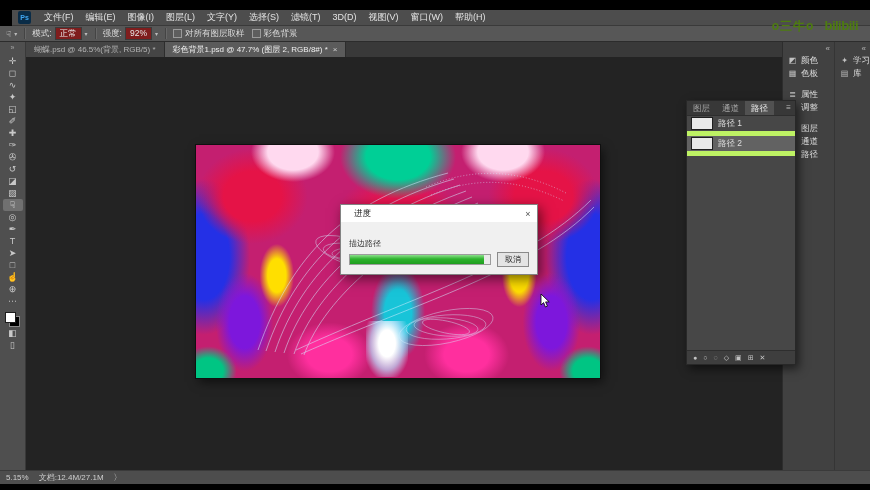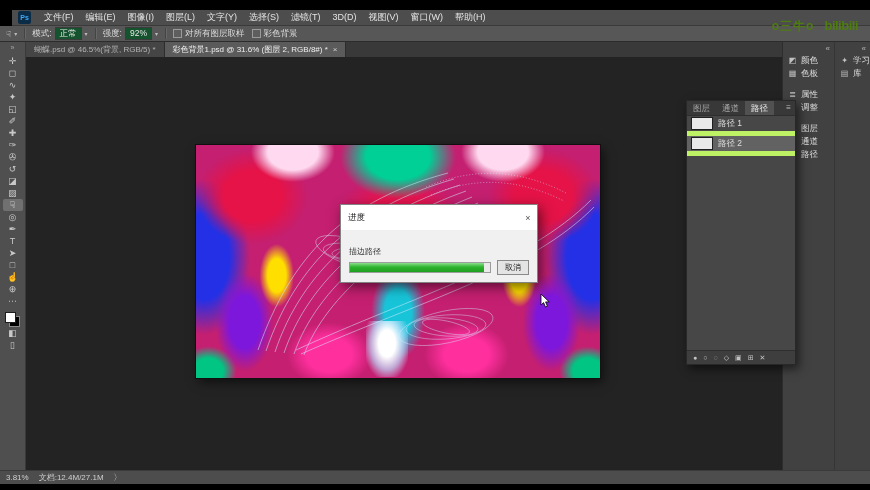--- a/index.html
+++ b/index.html
@@ -14,21 +14,21 @@
   .ps-logo{width:13px;height:13px;background:#0a2c47;color:#41a6f0;font-size:7px;font-weight:bold;
            display:flex;align-items:center;justify-content:center;border-radius:2px;margin:0 7px 0 2px;}
   .menu-items{display:flex;}
   .menu-item{font-size:9px;color:#e3e3e3;padding:0 6px;line-height:15px;white-space:nowrap;}
   
   .optionsbar{position:absolute;left:0;top:26px;width:100%;height:16px;background:#575757;
               border-bottom:1px solid #2c2c2c;display:flex;align-items:center;gap:7px;
               padding-left:6px;box-sizing:border-box;font-size:8.5px;color:#ddd;}
   .opt-sep{width:1px;height:11px;background:#444;box-shadow:1px 0 0 #676767;}
   .opt-field{display:flex;align-items:center;gap:3px;white-space:nowrap;}
-  .opt-value{background:#14532d;border:1px solid #3b3b3b;padding:0 4px;line-height:11px;color:#e8e8e8;}
+  .opt-value{background:#7f1d1d;border:1px solid #3b3b3b;padding:0 4px;line-height:11px;color:#e8e8e8;}
   .caret{font-size:6px;color:#bbb;}
   .opt-check{display:flex;align-items:center;gap:3px;white-space:nowrap;}
   .checkbox{width:7px;height:7px;background:#5e5e5e;border:1px solid #9a9a9a;display:inline-block;}
   
   .tabbar{position:absolute;left:26px;top:42px;width:756px;height:15px;background:#393939;display:flex;}
   .doc-tab{height:15px;line-height:15px;padding:0 8px;font-size:8px;color:#b3b3b3;background:#454545;
            border-right:1px solid #2d2d2d;white-space:nowrap;display:flex;align-items:center;gap:5px;}
   .doc-tab.active{background:#5b5b5b;color:#efefef;}
   .tab-close{color:#cfcfcf;font-size:8px;}
   
@@ -91,21 +91,21 @@
   .path-row{height:15px;display:flex;align-items:center;gap:5px;padding-left:4px;font-size:8.5px;
             color:#dedede;border-bottom:5px solid #bef264;}
   .path-row.active{background:#626262;}
   .path-thumb{width:20px;height:11px;background:#e9e9e9;border:1px solid #1f1f1f;}
   .panel-footer{height:13px;background:#3e3e3e;border-top:1px solid #2e2e2e;display:flex;align-items:center;
                 gap:6px;padding:0 6px;}
   .footer-icon{font-size:7px;color:#c3c3c3;}
   
   .progress-dialog{position:absolute;left:340px;top:204px;width:196px;background:#f0f0f0;
                    border:1px solid #828282;box-shadow:3px 4px 12px rgba(0,0,0,.55);z-index:30;}
-  .dlg-title{height:25px;background:#ffffff;display:flex;align-items:center;padding-left:7px;
+  .dlg-title{height:17px;background:#ffffff;display:flex;align-items:center;padding-left:13px;
              font-size:8.5px;color:#222;}
   .dlg-close{margin-left:auto;width:18px;text-align:center;color:#555;font-size:9px;}
   .dlg-body{padding:16px 8px 7px;}
   .dlg-task{font-size:8px;color:#333;margin-bottom:3px;}
   .dlg-row{display:flex;align-items:center;gap:6px;}
   .progress-track{flex:1;height:9px;background:#eaeaea;border:1px solid #9c9c9c;}
   .progress-fill{height:100%;background:linear-gradient(180deg,#8ce08c,#2db32d 45%,#1f9e1f);}
   .dlg-cancel{width:30px;height:13px;background:#e4e4e4;border:1px solid #8a8a8a;font-size:8px;color:#222;
               display:flex;align-items:center;justify-content:center;}
   
@@ -171,21 +171,21 @@
   </div>
 
   <div class="tabbar">
 
       <div class="doc-tab">
         <span>蝴蝶.psd @ 46.5%(背景, RGB/5) *</span>
 
       </div>
 
       <div class="doc-tab active">
-        <span>彩色背景1.psd @ 31.6% (图层 2, RGB/8#) *</span>
+        <span>彩色背景1.psd @ 47.7% (图层 2, RGB/8#) *</span>
         <span class="tab-close">×</span>
       </div>
     </div>
 
   <div class="toolbar">
     <div class="toolbar-collapse">»</div>
     <div class="tools">
 
     <div class="tool">
           <span>✛</span>
@@ -392,21 +392,21 @@
       <div class="dlg-row">
         <div class="progress-track">
           <div class="progress-fill" style="width: 96%;"></div>
         </div>
         <div class="dlg-cancel">取消</div>
       </div>
     </div>
   </div>
 
   <div class="statusbar">
-    <span>3.81%</span>
+    <span>5.15%</span>
     <span>文档:12.4M/27.1M</span>
     <span>〉</span>
   </div>
 
   <div class="watermark">
     <span class="wm-user">o三牛o</span>
     <span class="wm-logo">bilibili</span>
   </div>
 
   <svg class="cursor" width="11" height="16" viewBox="0 0 11 16">

